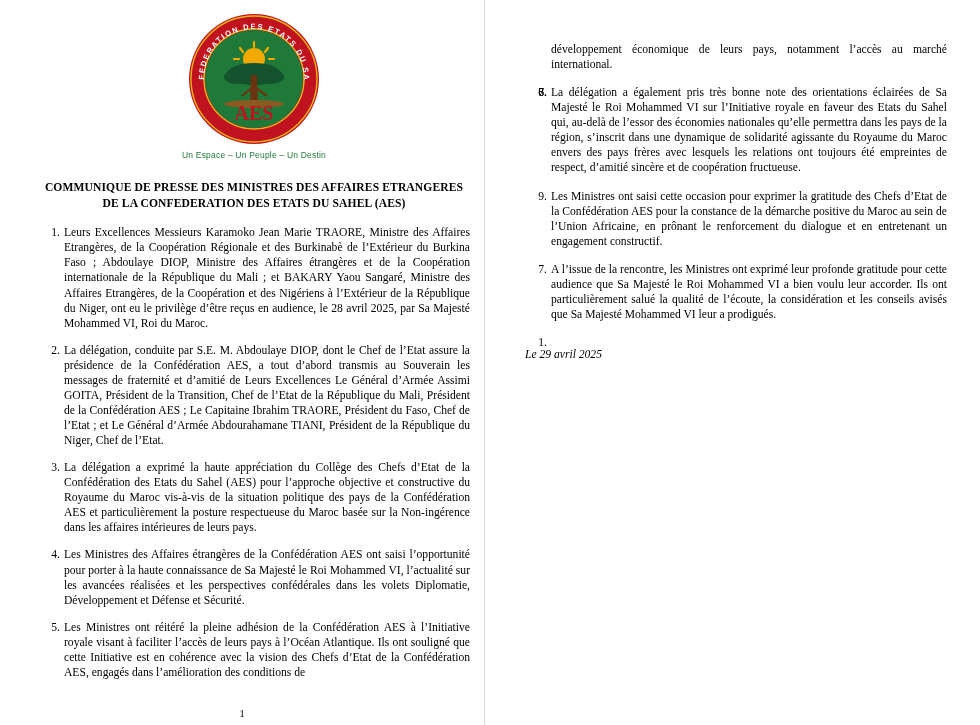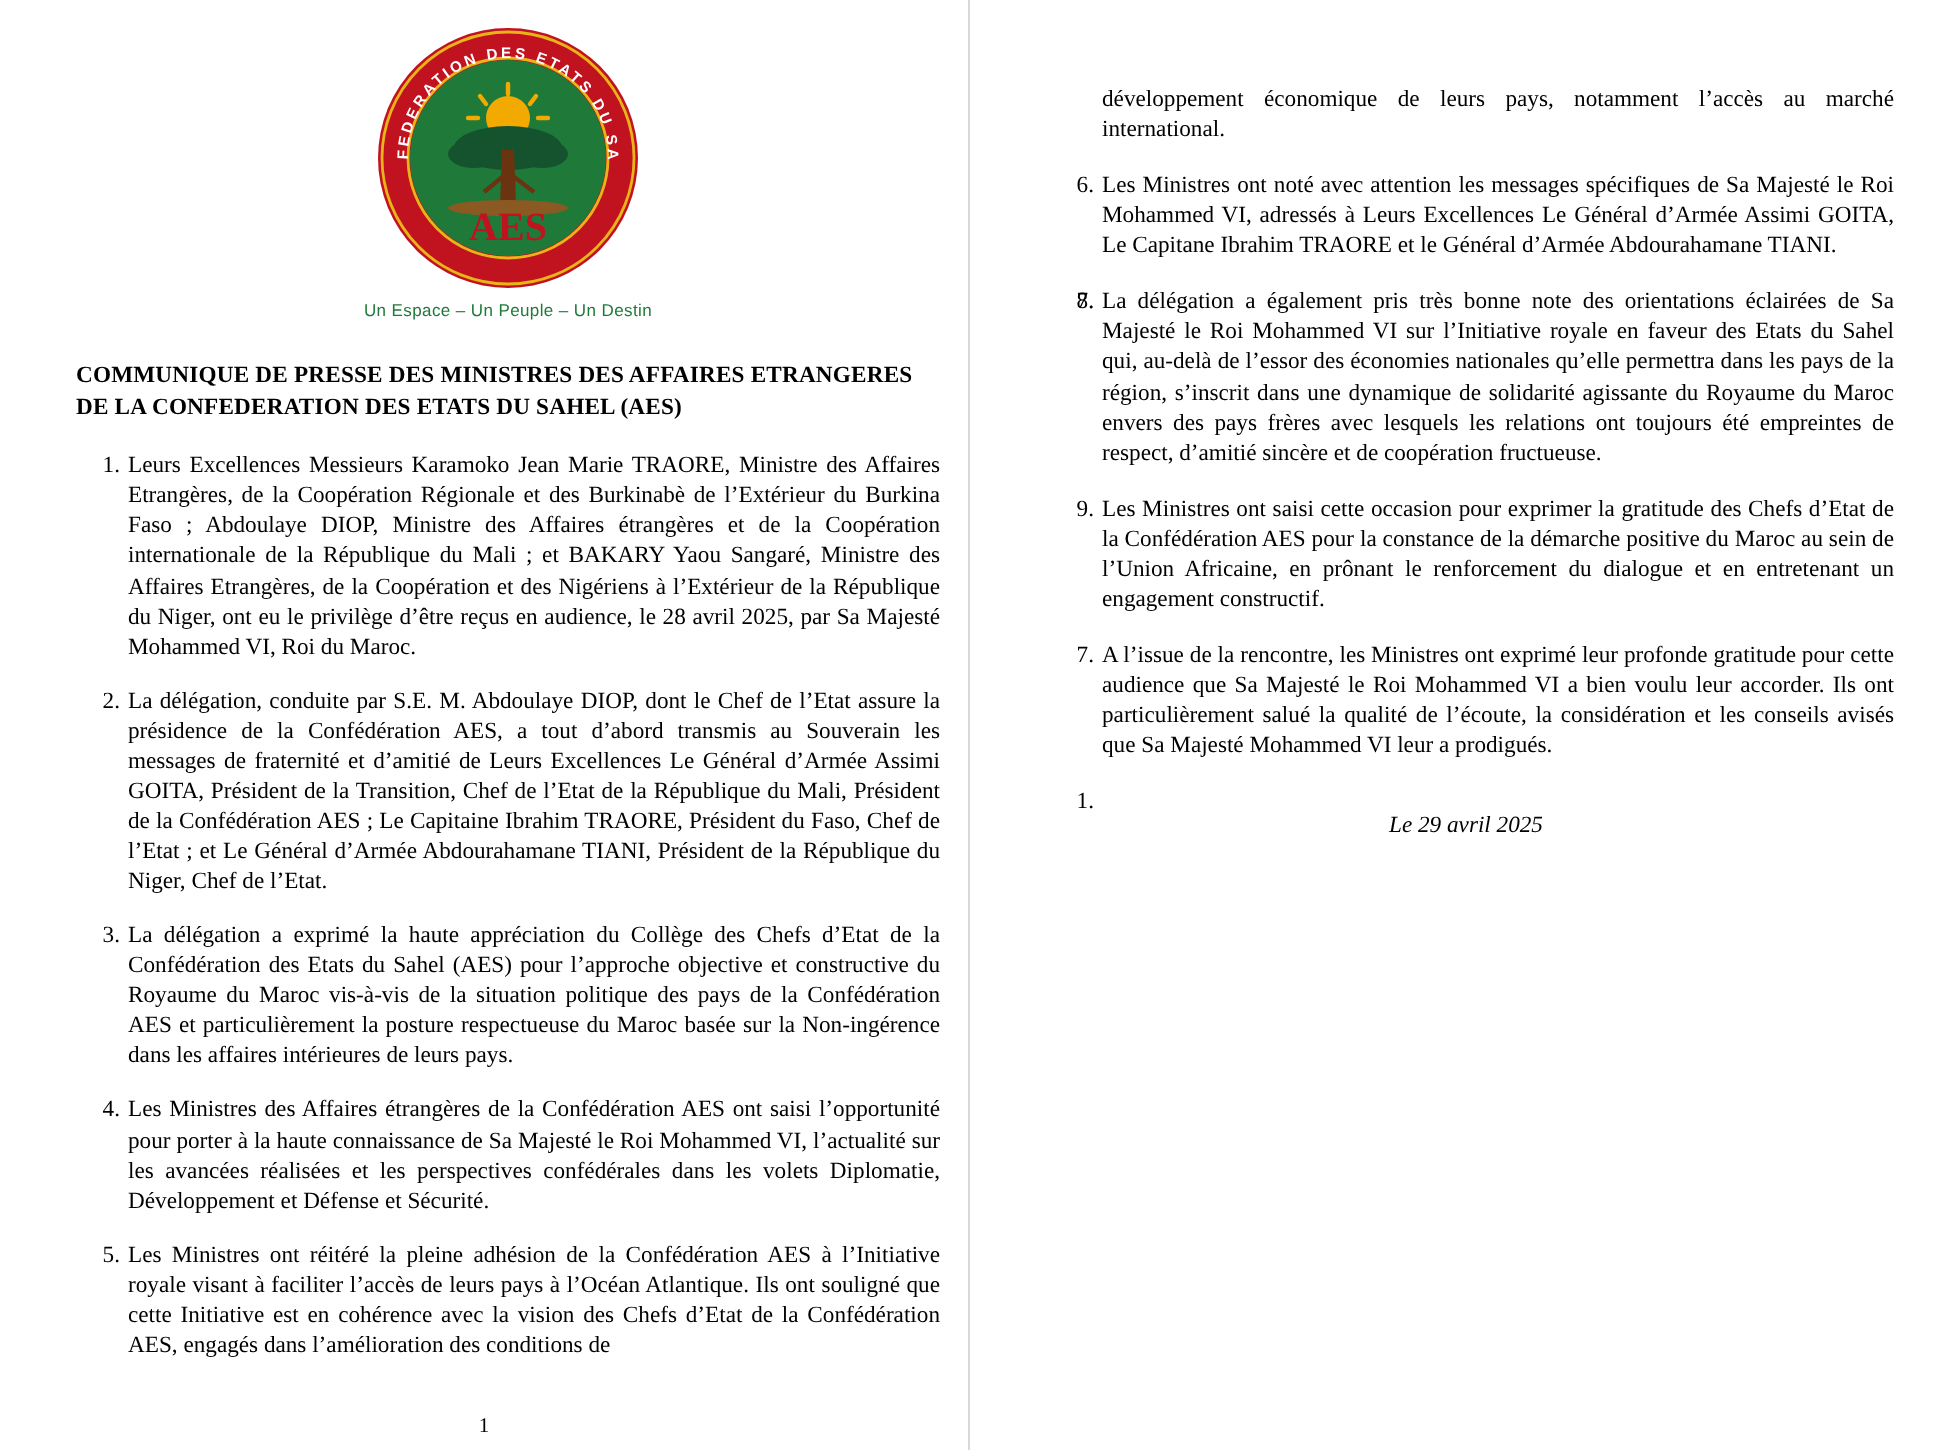--- a/index.html
+++ b/index.html
@@ -53,20 +53,21 @@
     font-size: 8.5px;
     color: #1f7a3a;
     font-family: "Liberation Sans", sans-serif;
     letter-spacing: .2px;
     text-align: right;
   }
 
   
   .doc-title {
     margin-top: 20px;
+    text-align: center;
     font-weight: bold;
     font-size: 11.6px;
     line-height: 1.35;
     letter-spacing: .1px;
   }
 
   
   ol.items {
     list-style: none;
     margin: 14px 0 0 0;
@@ -103,21 +104,21 @@
   .lead-para {
     font-size: 11.6px;
     line-height: 1.30;
     text-align: justify;
     padding-left: 26px;
     margin: 0 0 13px 0;
   }
 
   .signdate {
     margin-top: 26px;
-    text-align: center;
+    text-align: left;
     font-size: 11.6px;
     font-style: italic;
     padding-right: 6px;
   }
 
   .page-number {
     position: absolute;
     bottom: 6px;
     left: 0;
     width: 484px;
@@ -204,21 +205,20 @@
     <div class="page-number">1</div>
   </div>
 
   <div class="col col-right">
 
     <p class="lead-para">développement économique de leurs pays, notamment l’accès au marché international.</p>
 
     <ol class="items">
       <li>
         <span class="num">6.</span>
-        <span>Les Ministres ont noté avec attention les messages spécifiques de Sa Majesté le Roi Mohammed VI, adressés à Leurs Excellences Le Général d’Armée Assimi GOITA, Le Capitane Ibrahim TRAORE et le Général d’Armée Abdourahamane TIANI.</span>
       </li>
       <li>
         <span class="num">7.</span>
       </li>
       <li>
         <span class="num">8.</span>
         <span>La délégation a également pris très bonne note des orientations éclairées de Sa Majesté le Roi Mohammed VI sur l’Initiative royale en faveur des Etats du Sahel qui, au-delà de l’essor des économies nationales qu’elle permettra dans les pays de la région, s’inscrit dans une dynamique de solidarité agissante du Royaume du Maroc envers des pays frères avec lesquels les relations ont toujours été empreintes de respect, d’amitié sincère et de coopération fructueuse.</span>
       </li>
       <li>
         <span class="num">9.</span>

